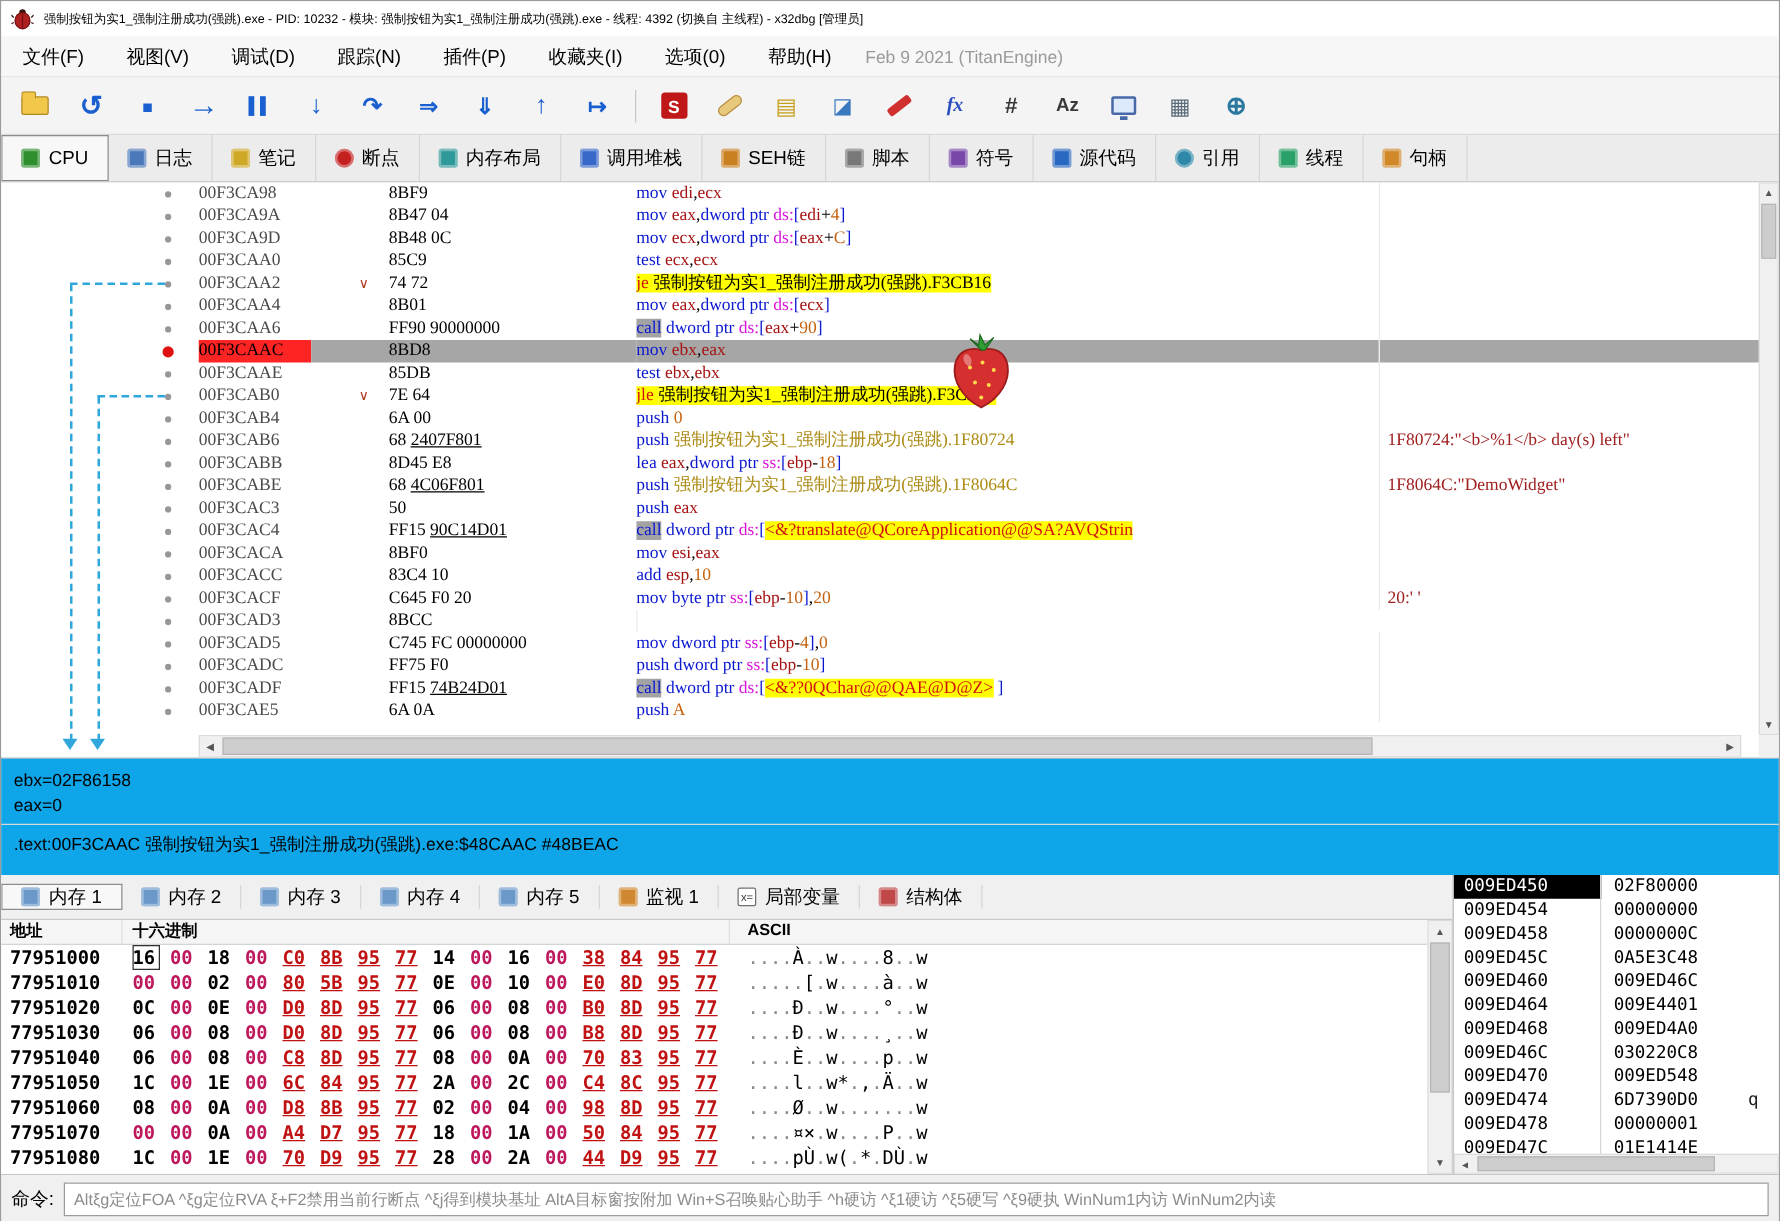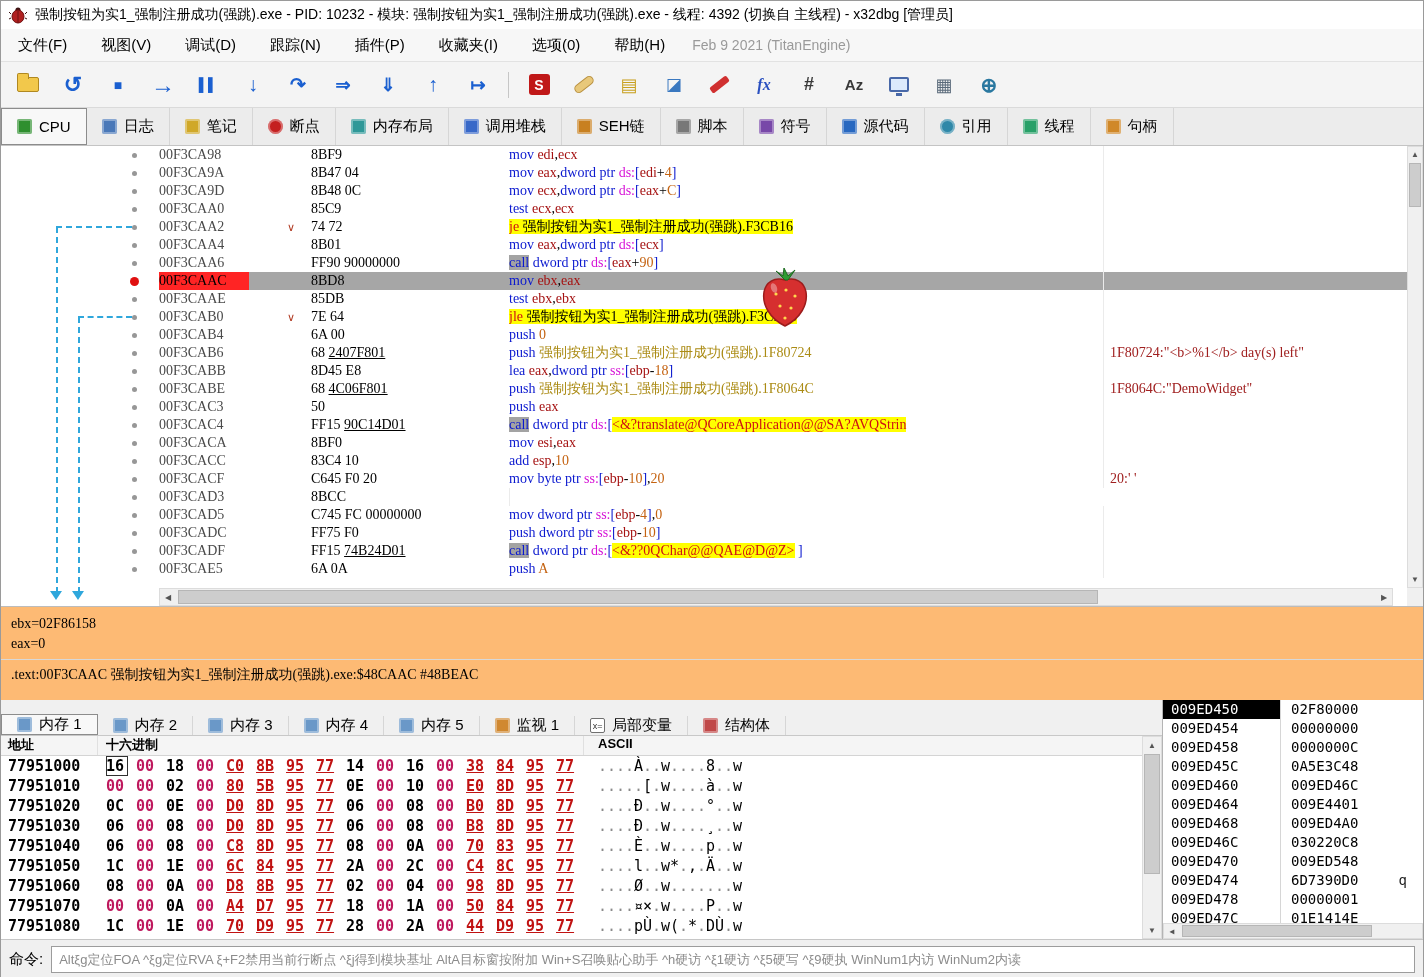--- a/index.html
+++ b/index.html
@@ -1,21 +1,21 @@
 <!DOCTYPE html>
 <html><head>
 <meta charset="utf-8">
 <style>
   *{box-sizing:border-box;margin:0;padding:0}
   html,body{width:1424px;height:977px;overflow:hidden}
   body{font-family:"Liberation Sans",sans-serif;background:#f0f0f0;color:#000}
   .app{width:1424px;height:977px;display:flex;flex-direction:column;border:1px solid #9a9a9a;background:#f0f0f0}
 
   
-  .titlebar{height:28px;background:#ffffff;display:flex;align-items:center;gap:8px;padding:0 8px;font-size:14px;flex:none}
+  .titlebar{height:28px;background:#ffffff;display:flex;align-items:center;gap:8px;padding:0 8px;font-size:10px;flex:none}
   .titlebar .ttl{white-space:nowrap;overflow:hidden}
 
   
   .menubar{height:33px;background:#f7f7f7;display:flex;align-items:center;font-size:15px;flex:none;border-bottom:1px solid #e2e2e2}
   #menu-items{display:flex;align-items:center}
   .menu-item{padding:0 17px;white-space:nowrap;cursor:default}
   .menu-date{color:#9a9a9a;font-size:14px;margin-left:10px;white-space:nowrap}
 
   
   .toolbar{height:46px;background:#f4f4f4;border-bottom:1px solid #dadada;display:flex;align-items:center;gap:15px;padding:0 12px;flex:none}
@@ -71,28 +71,28 @@
 
   
   .sb{background:#f0f0f0;border:1px solid #dcdcdc;position:absolute}
   .sb-btn{position:absolute;background:#f0f0f0;color:#555;font-size:8px;display:flex;align-items:center;justify-content:center}
   .sb-thumb{position:absolute;background:#cdcdcd;border:1px solid #b6b6b6}
   .vscroll{right:0;top:0;width:16px;height:442px}
   .hscroll{left:158px;top:442px;width:1234px;height:18px}
   .corner{position:absolute;right:0;top:442px;width:16px;height:18px;background:#f0f0f0}
 
   
-  .infopane{height:94px;background:#fdba74;border-top:1px solid #bcbcbc;font-family:Liberation Serif, serif;font-size:14px;padding:7px 10px;flex:none}
+  .infopane{height:94px;background:#0ea5e9;border-top:1px solid #bcbcbc;font-family:Liberation Sans, sans-serif;font-size:14px;padding:7px 10px;flex:none}
   .info-line{height:20px;line-height:20px;white-space:pre}
   .info-sep{border-top:1px solid #d8d8d8;margin:5px -10px 5px}
 
   
   .bottom{height:239px;display:flex;flex:none}
   .bottom-left{width:1161px;position:relative;background:#f0f0f0}
-  .memtabs{height:36px;display:flex;align-items:flex-end;background:#f0f0f0;border-bottom:1px solid #c8c8c8;overflow:hidden}
+  .memtabs{height:36px;display:flex;align-items:center;background:#f0f0f0;border-bottom:1px solid #c8c8c8;overflow:hidden}
   .dump{position:absolute;left:0;top:36px;width:1141px;bottom:0;background:#fff;font-family:"DejaVu Sans Mono",monospace}
   .dump-head{height:20px;display:flex;background:#f5f5f5;border-bottom:1px solid #d4d4d4;font-family:"Liberation Sans",sans-serif;font-size:13px;font-weight:bold}
   .dh-addr{width:97px;padding-left:7px;border-right:1px solid #e0e0e0}
   .dh-hex{width:486px;padding-left:8px;border-right:1px solid #e0e0e0}
   .dh-ascii{flex:1;padding-left:14px}
   .dump-row{height:20px;line-height:20px;display:flex;font-size:15px}
   .dump-addr{width:97px;padding-left:7px;flex:none;font-weight:bold}
   .dump-hex{width:486px;flex:none;display:flex;padding-left:8px;font-weight:bold}
   .dump-hex .byte{width:22px;margin-right:8px;flex:none}
   .byte.zero{color:#be185d}

